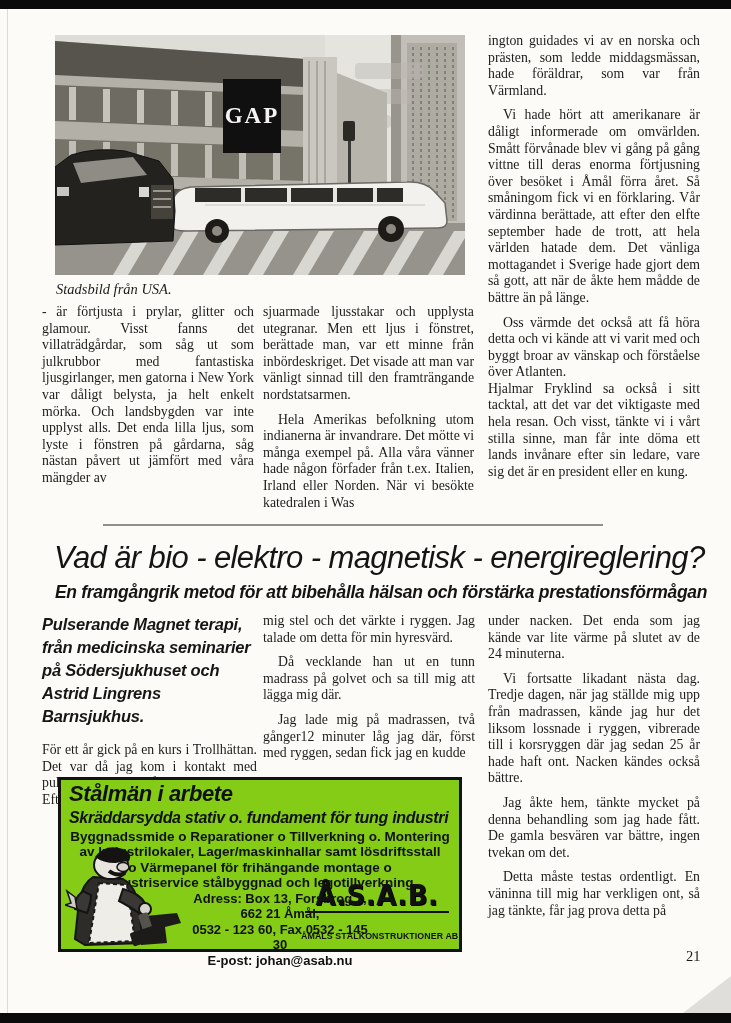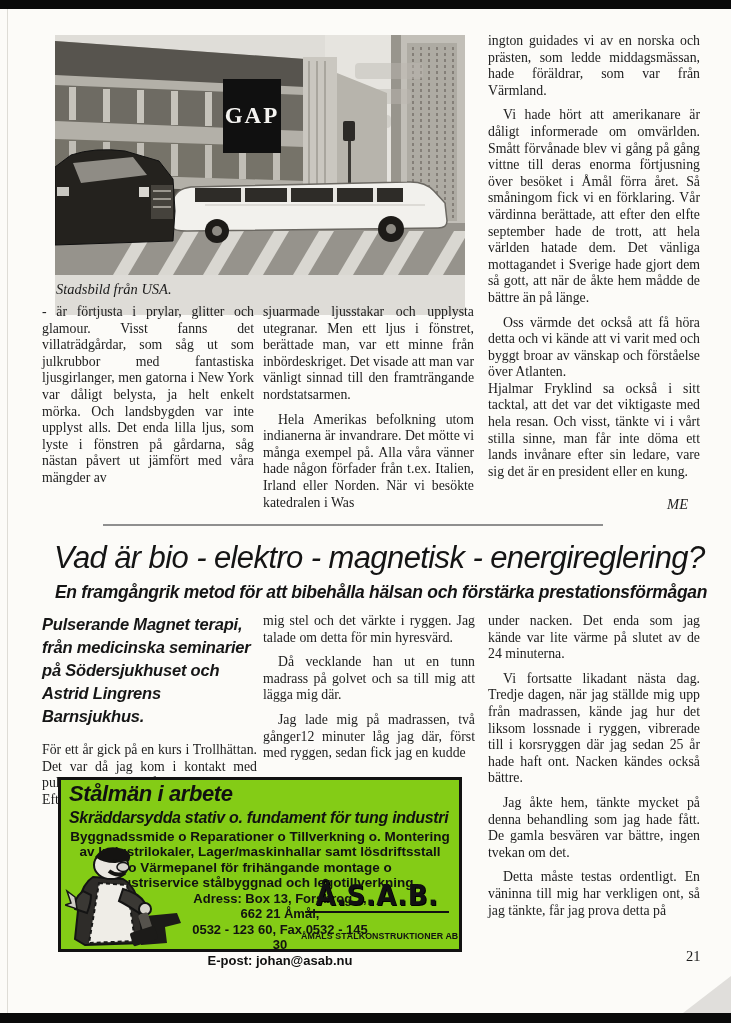--- a/index.html
+++ b/index.html
@@ -4,21 +4,21 @@
 <style>
   html,body{margin:0;padding:0;background:#3a3a3a;}
   .page{position:relative;width:731px;height:1023px;background:#fcfbf8;overflow:hidden;
         font-family:"Liberation Serif",serif;color:#1c1c1c;}
   .bar-top{position:absolute;left:0;top:0;width:731px;height:9px;background:#0a0a0a;}
   .bar-bottom{position:absolute;left:0;top:1013px;width:731px;height:10px;background:#0a0a0a;}
   .edge-left{position:absolute;left:7px;top:9px;width:1px;height:1004px;background:#dedcd6;}
   .corner{position:absolute;right:0;top:976px;width:0;height:0;
           border-bottom:37px solid #c9c7c2;border-left:48px solid transparent;opacity:.55;}
 
-  .photo{position:absolute;left:55px;top:35px;width:410px;height:280px;background:#dedcd7;}
+  .photo{position:absolute;left:55px;top:35px;width:410px;height:240px;background:#dedcd7;}
   .photo svg{display:block;}
   .caption{position:absolute;left:56px;top:281px;font-style:italic;font-size:14.5px;}
 
   .col{position:absolute;text-align:justify;font-size:13.8px;line-height:16.6px;}
   .col p{margin:0 0 8px 0;}
   .col p.ind{text-indent:15px;}
   .col p.tight{margin-bottom:0;}
   .c1a{left:42px;top:304px;width:212px;}
   .c2a{left:263px;top:304px;width:211px;}
   .c3a{left:488px;top:33px;width:212px;}
@@ -171,21 +171,20 @@
   <div class="col c2a">
     <p>sjuarmade ljusstakar och upplysta utegranar. Men ett ljus i fönstret, berättade man, var ett minne från inbördeskriget. Det visade att man var vänligt sinnad till den framträngande nordstatsarmen.</p>
     <p class="ind">Hela Amerikas befolkning utom indianerna är invandrare. Det mötte vi många exempel på. Alla våra vänner hade någon förfader från t.ex. Italien, Irland eller Norden. När vi besökte katedralen i Was</p>
   </div>
 
   <div class="col c3a">
     <p>ington guidades vi av en norska och prästen, som ledde middagsmässan, hade föräldrar, som var från Värmland.</p>
     <p class="ind">Vi hade hört att amerikanare är dåligt informerade om omvärlden. Smått förvånade blev vi gång på gång vittne till deras enorma förtjusning över besöket i Åmål förra året. Så småningom fick vi en förklaring. Vår värdinna berättade, att efter den elfte september hade de trott, att hela världen hatade dem. Det vänliga mottagandet i Sverige hade gjort dem så gott, att när de åkte hem mådde de bättre än på länge.</p>
     <p class="ind tight">Oss värmde det också att få höra detta och vi kände att vi varit med och byggt broar av vänskap och förståelse över Atlanten.</p>
     <p class="tight">Hjalmar Fryklind sa också i sitt tacktal, att det var det viktigaste med hela resan. Och visst, tänkte vi i vårt stilla sinne, man får inte döma ett lands invånare efter sin ledare, vare sig det är en president eller en kung.</p>
-    <div class="sig">ME</div>
   </div>
 
   <div class="rule"></div>
 
   <h1 class="headline">Vad är bio - elektro - magnetisk - energireglering?</h1>
   <h2 class="subhead">En framgångrik metod för att bibehålla hälsan och förstärka prestationsförmågan</h2>
 
   <div class="col c1b">
     <p class="lead">Pulserande Magnet terapi, från medicinska seminarier på Södersjukhuset och Astrid Lingrens Barnsjukhus.</p>
     <p class="tight">För ett år gick på en kurs i Trollhättan. Det var då jag kom i kontakt med pulserande magnetsfältsterapi.</p>

